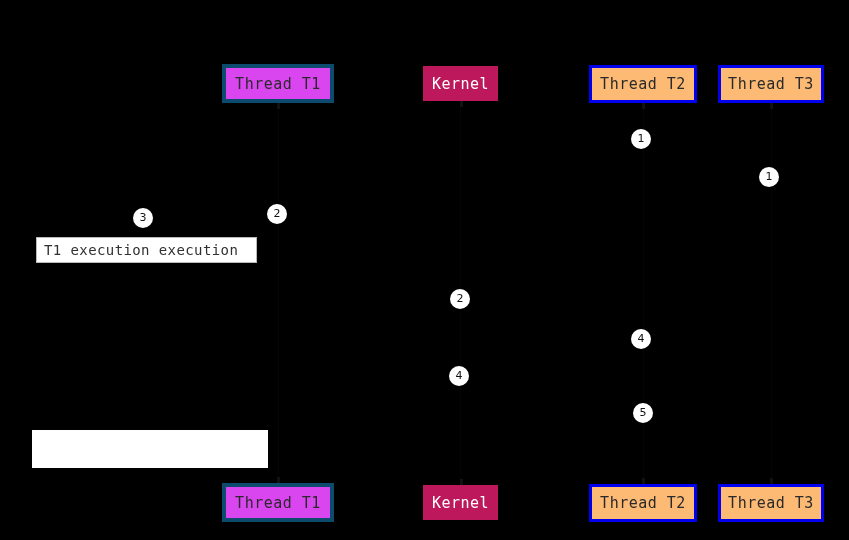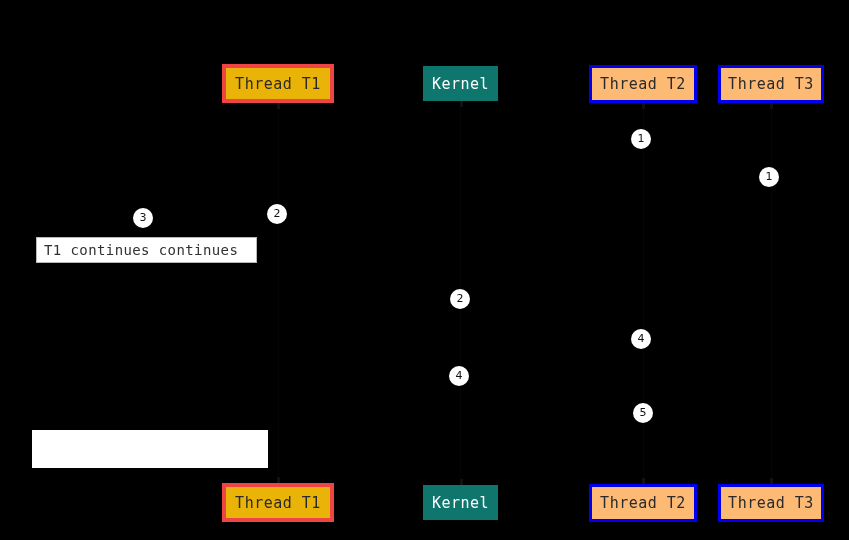--- a/index.html
+++ b/index.html
@@ -29,31 +29,31 @@
     box-sizing: border-box;
     display: flex;
     align-items: center;
     justify-content: center;
     font-family: "DejaVu Sans Mono", monospace;
     font-size: 15px;
     letter-spacing: 0.5px;
     white-space: nowrap;
   }
   .participant.red {
-    background: #eab308;
-    border: 4px solid #ef4444;
+    background: #d946ef;
+    border: 4px solid #0c4a6e;
     color: #2a2a2a;
   }
   .participant.blue-outline {
     background: #fdba74;
     border: 3px solid #0000ee;
     color: #2a2a2a;
   }
   .participant.blue-fill {
-    background: #0f766e;
+    background: #be185d;
     border: 0;
     color: #ffffff;
   }
 
   
   .nub {
     position: absolute;
     width: 3px;
     height: 6px;
     background: #111111;
@@ -130,21 +130,21 @@
     <div class="nub" style="left: 459.5px; top: 479px;"></div>
     <div class="participant blue-outline" style="left: 589px; top: 484px; width: 108px; height: 38px;">
       <span>Thread T2</span>
     </div>
     <div class="nub" style="left: 642px; top: 478px;"></div>
     <div class="participant blue-outline" style="left: 718px; top: 484px; width: 106px; height: 38px;">
       <span>Thread T3</span>
     </div>
     <div class="nub" style="left: 770px; top: 478px;"></div>
     <div class="note-box" style="left: 36px; top: 237px; width: 221px; height: 26px;">
-      <span>T1 continues continues</span>
+      <span>T1 execution execution</span>
     </div>
     <div class="blank-box" style="left: 32px; top: 430px; width: 236px; height: 38px;"><span></span></div>
     <div class="step" style="left: 631px; top: 129px;">1</div>
     <div class="step" style="left: 759px; top: 167px;">1</div>
     <div class="step" style="left: 133px; top: 208px;">3</div>
     <div class="step" style="left: 267px; top: 204px;">2</div>
     <div class="step" style="left: 450px; top: 289px;">2</div>
     <div class="step" style="left: 631px; top: 329px;">4</div>
     <div class="step" style="left: 449px; top: 366px;">4</div>
     <div class="step" style="left: 633px; top: 403px;">5</div>

